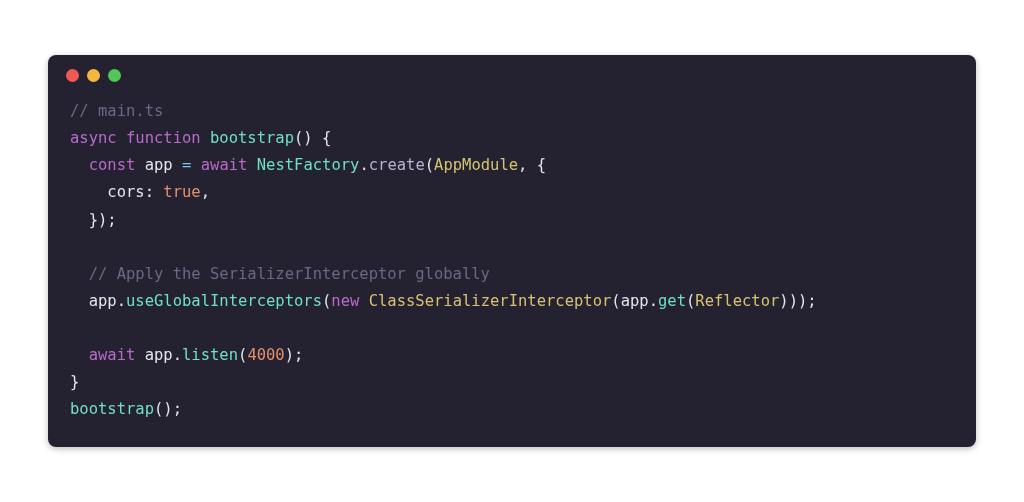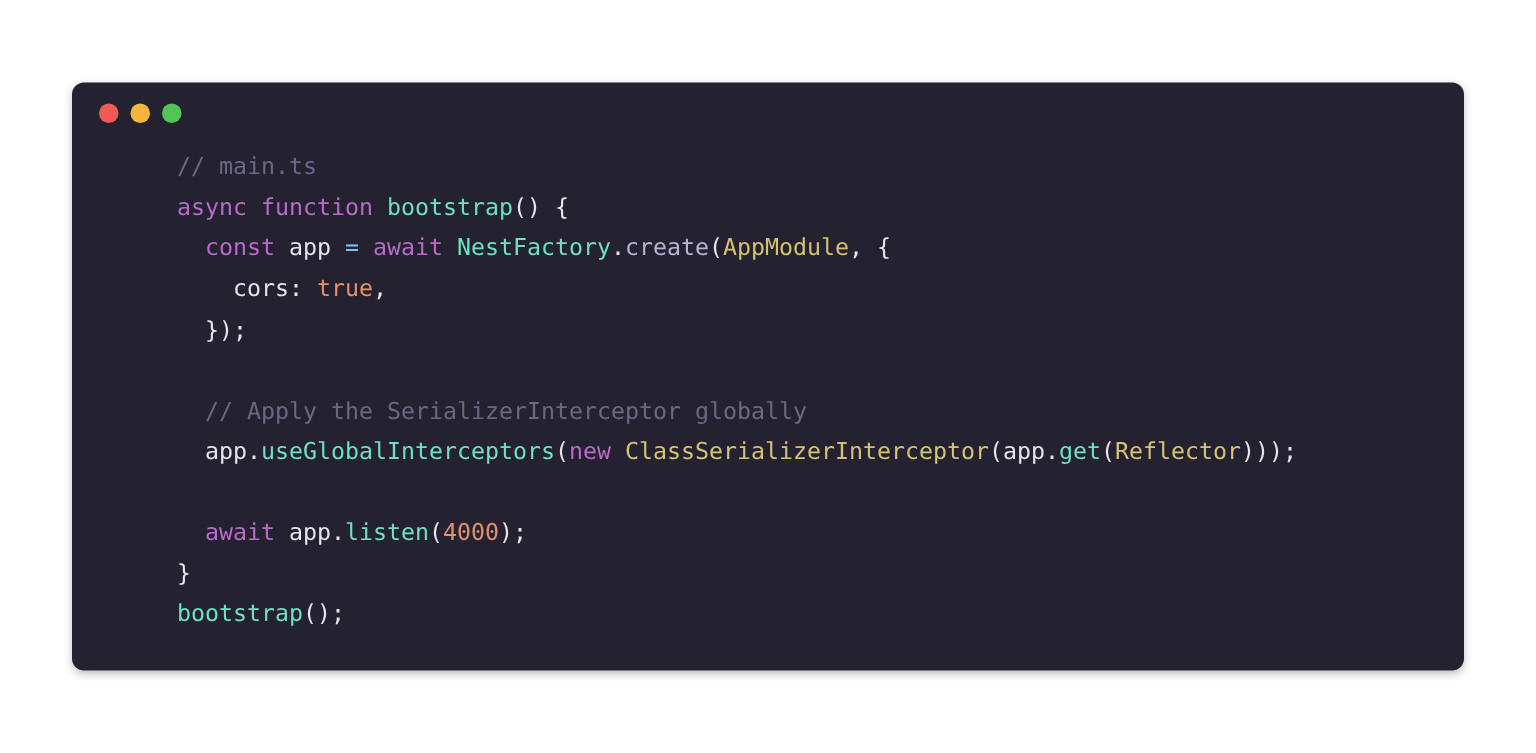--- a/index.html
+++ b/index.html
@@ -25,21 +25,20 @@
     gap: 8px;
     padding: 14px 16px 6px 18px;
   }
   .dot { width: 13px; height: 13px; border-radius: 50%; }
   .code {
     padding: 10px 22px 18px 22px;
     font-size: 15.5px;
     line-height: 1.75;
     white-space: pre;
     color: #e5e5ea;
-    margin-left: 48px;
   }
   .c-comment { color: #6d6784; }
   .c-kw      { color: #b96bc9; }   
   .c-fn      { color: #6fe1c1; }   
   .c-ident   { color: #e5e5ea; }   
   .c-type    { color: #d6c371; }   
   .c-prop    { color: #b9b4d4; }   
   .c-arg     { color: #e5906c; }   
   .c-punc    { color: #e5e5ea; }
   .c-op      { color: #7dc1f5; }   

